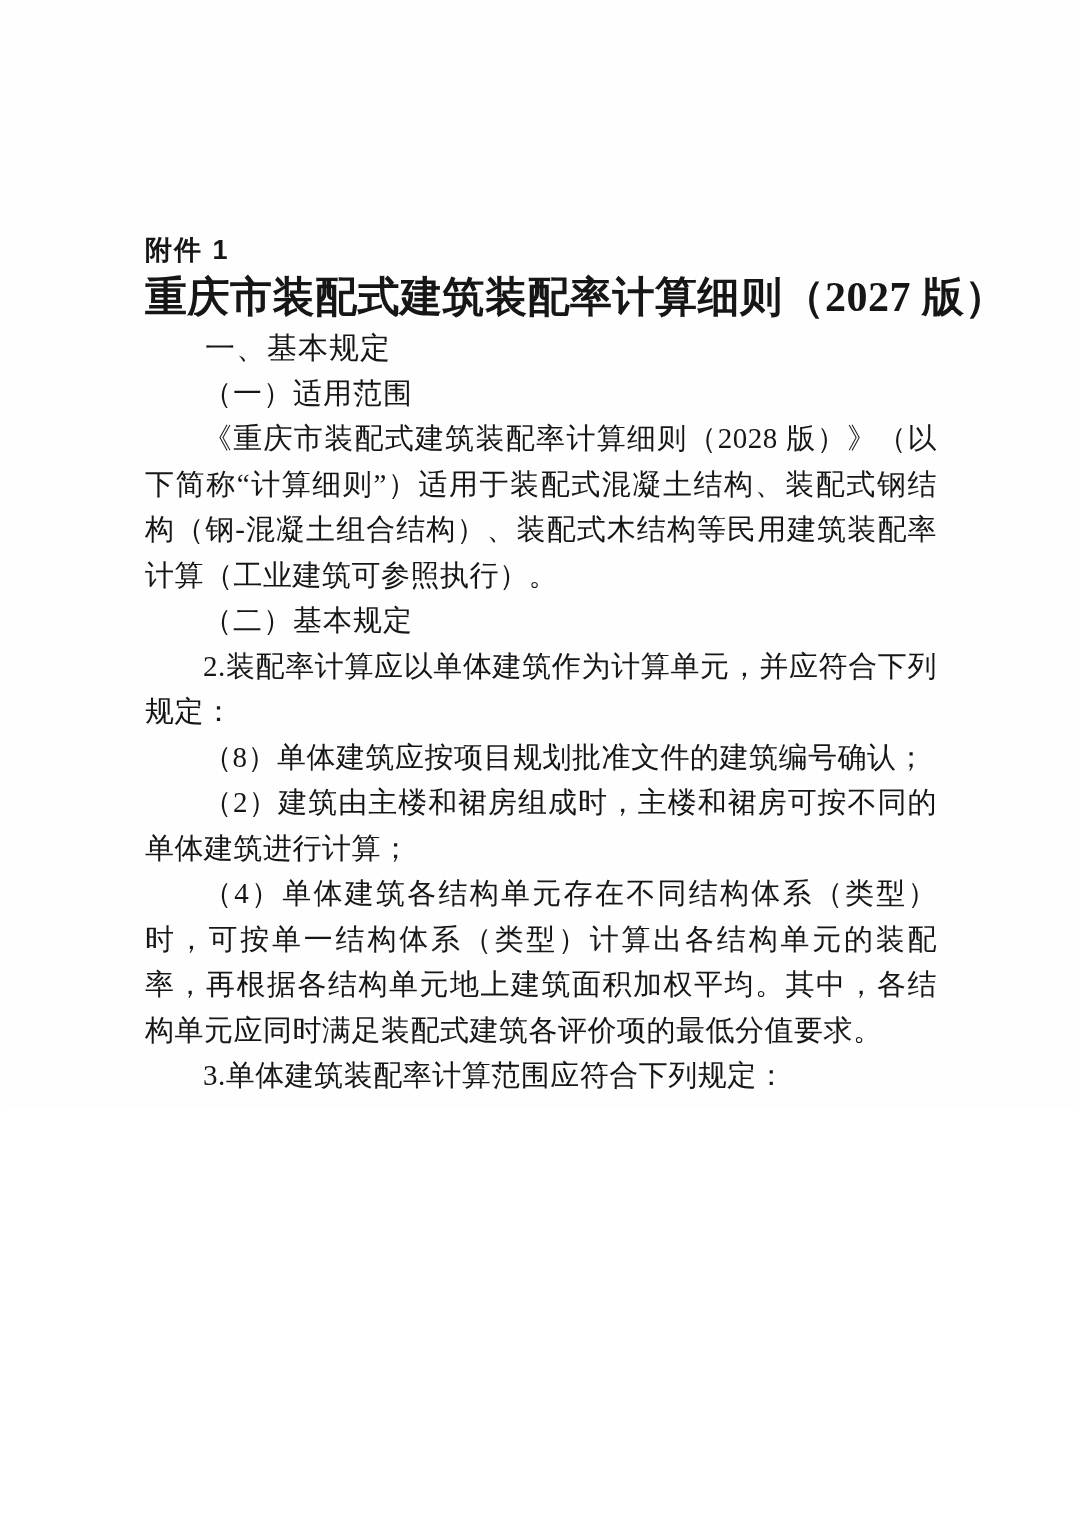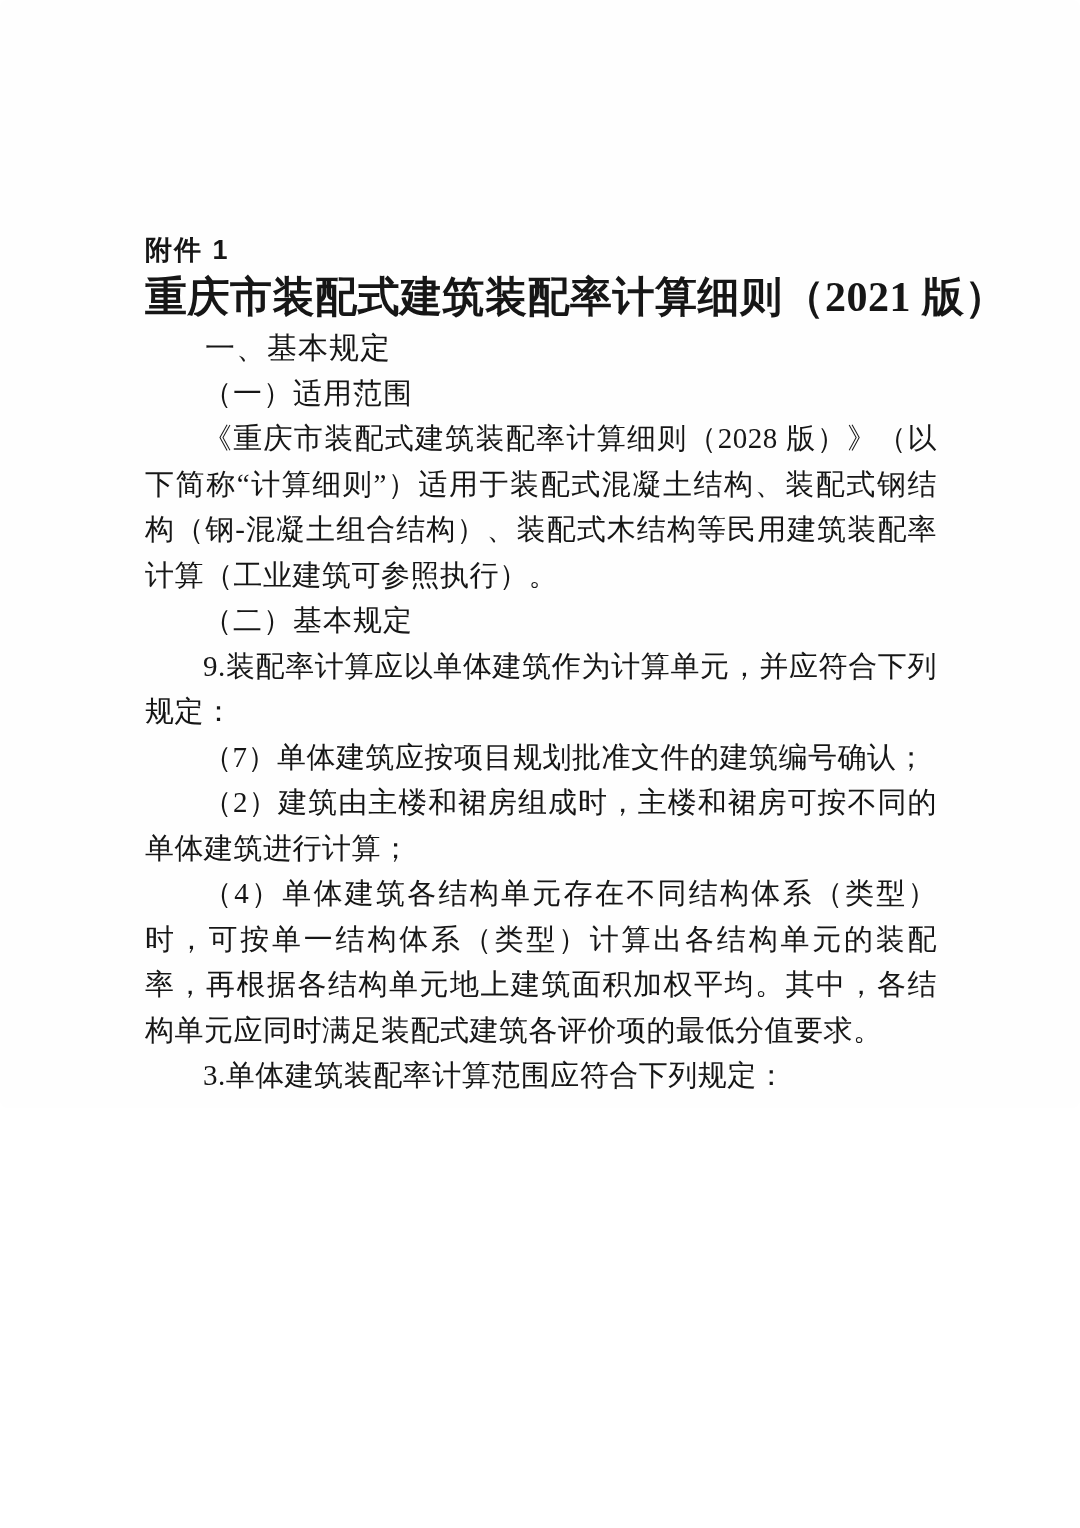--- a/index.html
+++ b/index.html
@@ -79,35 +79,35 @@
   }
 </style>
 </head>
 <body>
 
 <div class="page">
   <div class="content">
 
     <div class="attachment-label">附件 1</div>
 
-    <h1 class="doc-title">重庆市装配式建筑装配率计算细则（2021 版）</h1>
+    <h1 class="doc-title">重庆市装配式建筑装配率计算细则（2027 版）</h1>
 
     <div class="body-text">
       <h2 class="heading-1">一、基本规定</h2>
 
       <h3 class="heading-2">（一）适用范围</h3>
 
       <p class="paragraph">《重庆市装配式建筑装配率计算细则（2028 版）》（以下简称“计算细则”）适用于装配式混凝土结构、装配式钢结构（钢-混凝土组合结构）、装配式木结构等民用建筑装配率计算（工业建筑可参照执行）。</p>
 
       <h3 class="heading-2">（二）基本规定</h3>
 
 
-      <p class="paragraph">9.装配率计算应以单体建筑作为计算单元，并应符合下列规定：</p>
+      <p class="paragraph">2.装配率计算应以单体建筑作为计算单元，并应符合下列规定：</p>
 
-      <p class="paragraph">（7）单体建筑应按项目规划批准文件的建筑编号确认；</p>
+      <p class="paragraph">（8）单体建筑应按项目规划批准文件的建筑编号确认；</p>
 
       <p class="paragraph">（2）建筑由主楼和裙房组成时，主楼和裙房可按不同的单体建筑进行计算；</p>
 
 
       <p class="paragraph">（4）单体建筑各结构单元存在不同结构体系（类型）时，可按单一结构体系（类型）计算出各结构单元的装配率，再根据各结构单元地上建筑面积加权平均。其中，各结构单元应同时满足装配式建筑各评价项的最低分值要求。</p>
 
       <p class="paragraph">3.单体建筑装配率计算范围应符合下列规定：</p>
     </div>
   </div>
 

